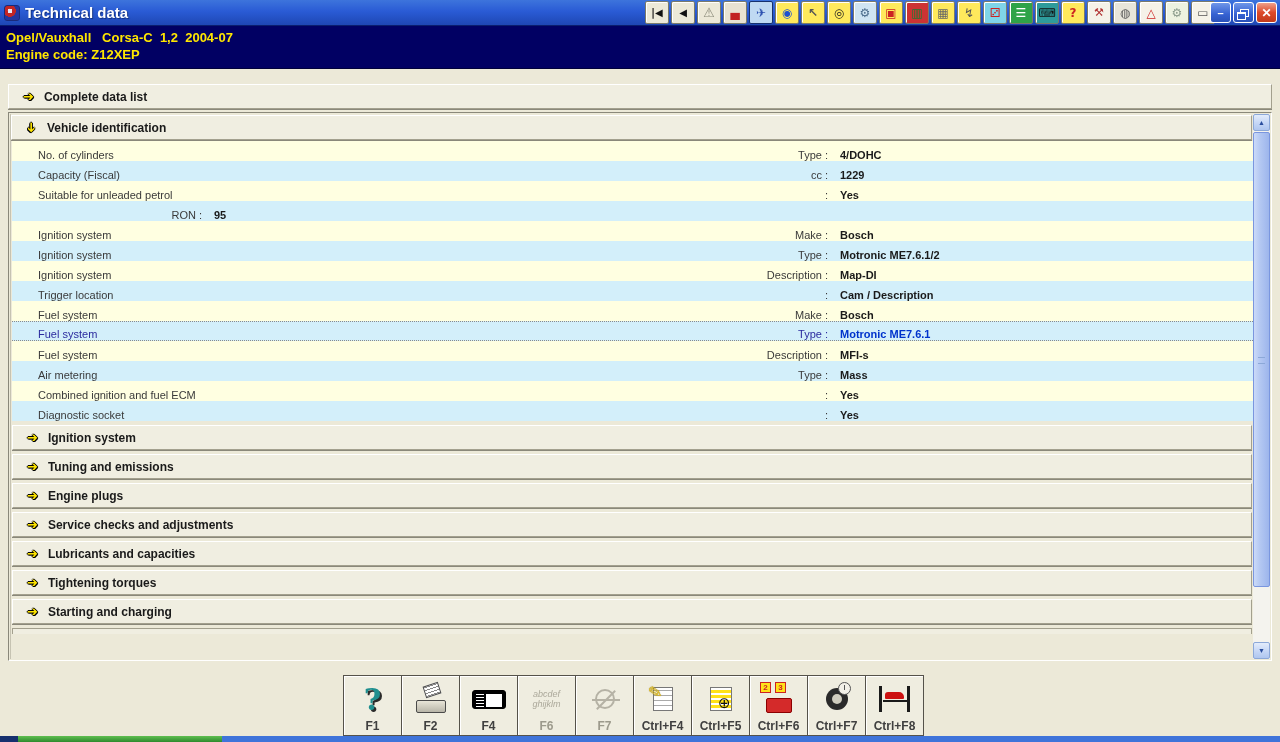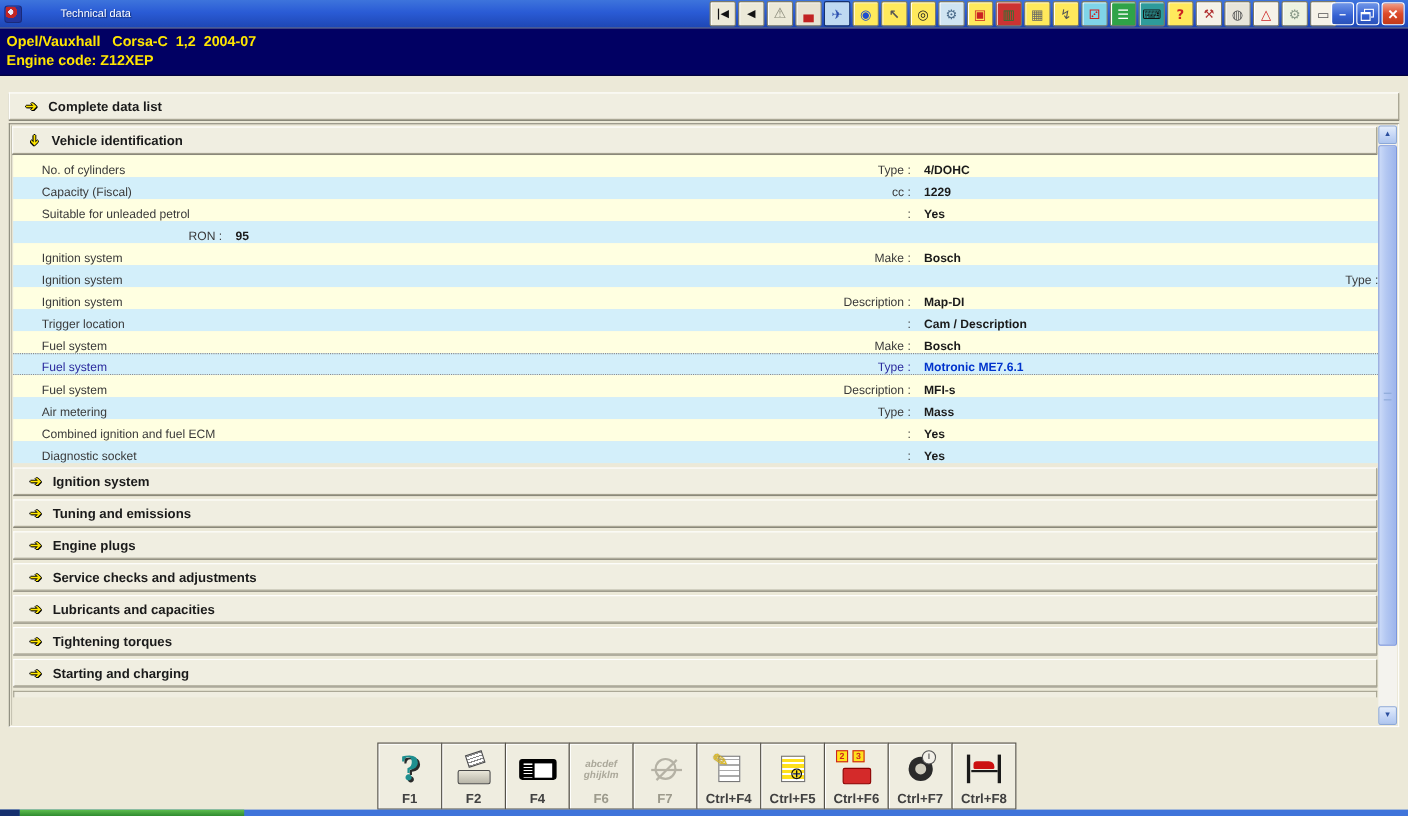--- a/index.html
+++ b/index.html
@@ -6,21 +6,21 @@
   html,body { width:1280px; height:742px; overflow:hidden; }
   body { font-family:"Liberation Sans","DejaVu Sans",sans-serif; background:#ECE9D8; position:relative; }
 
   
   .titlebar{position:absolute;left:0;top:0;width:1280px;height:26px;
     background:linear-gradient(180deg,#3D74DC 0%,#2A5BD5 45%,#1E47B4 100%);
     display:flex;align-items:center;border-bottom:1px solid #0A1E6E;}
   .appicon{width:16px;height:16px;margin:0 5px 0 4px;border-radius:3px;
     background:radial-gradient(circle at 35% 35%,#E8E8F8 0 18%,#C22525 19% 45%,#23369E 46% 100%);
     border:1px solid #1A2A7A;}
-  .wtitle{color:#fff;font-weight:normal;font-size:10px;text-shadow:1px 1px 1px #12307E;white-space:pre;margin-left:30px;}
+  .wtitle{color:#fff;font-weight:bold;font-size:15px;text-shadow:1px 1px 1px #12307E;white-space:pre;}
   .tbicons{position:absolute;left:645px;top:1px;display:flex;gap:2px;}
   .ti{width:24px;height:23px;border:1px solid #7A7A6A;border-radius:2px;background:#ECE9D8;
     font-size:12px;line-height:20px;text-align:center;padding:0;cursor:pointer;font-family:"DejaVu Sans",sans-serif;
     box-shadow:inset 1px 1px 0 #fff;overflow:hidden;}
   .t1,.t2{color:#111;font-size:10px;font-weight:bold;}
   .t3{color:#8A8A7A;font-size:13px;}
   .t4{color:#C22222;background:#E8E2D2;}
   .t5{background:#BFD9F2;border:1px solid #16316E;color:#2B4FB0;box-shadow:none;}
   .t6{background:#FFE95C;color:#1E4FD0;}
   .t7{background:#FFE95C;color:#555;font-weight:bold;}
@@ -101,21 +101,21 @@
   .bb.disabled .blabel{color:#9C9A8C;}
   .bicon{position:absolute;top:4px;left:0;right:0;height:38px;display:flex;align-items:center;justify-content:center;}
   .q{font-size:30px;font-weight:bold;color:#1F8F8F;text-shadow:2px 2px 0 #2A2A2A;font-family:"DejaVu Serif",serif;}
   .prbody{width:30px;height:13px;background:linear-gradient(180deg,#E8E5D8,#B8B5A8);border:1px solid #4A4A4A;border-radius:2px;margin-top:14px;}
   .prpaper{position:absolute;top:4px;left:22px;width:16px;height:12px;background:#fff;border:1px solid #4A4A4A;transform:rotate(-18deg);
     background-image:repeating-linear-gradient(0deg,#888 0 1px,#fff 1px 3px);}
   .kbd{width:34px;height:19px;background:#000;border-radius:3px;border:1px solid #000;position:relative;}
   .kbd::before{content:"";position:absolute;left:3px;top:3px;width:8px;height:13px;
     background:repeating-linear-gradient(0deg,#fff 0 1px,#000 1px 3px);}
   .kbd::after{content:"";position:absolute;left:13px;top:3px;right:3px;height:13px;background:#fff;}
-  .ab{font-size:9px;font-style:italic;color:#ABA89A;line-height:10px;text-align:center;font-weight:bold;}
+  .ab{font-size:9px;font-style:italic;color:#ABA89A;line-height:10px;text-align:center;font-weight:normal;}
   .gauge{width:20px;height:20px;border:2px solid #B5B2A5;border-radius:50%;position:relative;}
   .gauge::before{content:"";position:absolute;left:8px;top:-4px;width:2px;height:26px;background:#B5B2A5;transform:rotate(45deg);}
   .gauge::after{content:"";position:absolute;left:-5px;top:8px;width:28px;height:2px;background:#B5B2A5;}
   .doc{width:20px;height:24px;background:#fff;border:1px solid #777;
     background-image:repeating-linear-gradient(0deg,#fff 0 4px,#AAA 4px 5px);}
   .pencil{position:absolute;left:14px;top:2px;font-size:17px;color:#E8C32A;transform:rotate(-10deg);
     text-shadow:0 0 1px #7A6A10;font-family:"DejaVu Sans",sans-serif;}
   .ydoc{width:22px;height:24px;background:repeating-linear-gradient(0deg,#FFF 0 2px,#FFE11A 2px 5px);border:1px solid #777;}
   .mag{position:absolute;left:26px;top:16px;font-size:15px;color:#111;font-family:"DejaVu Sans",sans-serif;line-height:15px;}
   .eng{width:26px;height:15px;background:#D42A2A;border:1px solid #8B0000;border-radius:2px;margin-top:12px;position:relative;}
@@ -213,20 +213,21 @@
         <div class="rv">95</div>
       </div>
       <div class="row">
         <div class="rl">Ignition system</div>
         <div class="rk">Make :</div>
         <div class="rv">Bosch</div>
       </div>
       <div class="row">
         <div class="rl">Ignition system</div>
         <div class="rk">Type :</div>
+        <div class="rv">Motronic ME7.6.1/2</div>
       </div>
       <div class="row">
         <div class="rl">Ignition system</div>
         <div class="rk">Description :</div>
         <div class="rv">Map-DI</div>
       </div>
       <div class="row">
         <div class="rl">Trigger location</div>
         <div class="rk">:</div>
         <div class="rv">Cam / Description</div>

